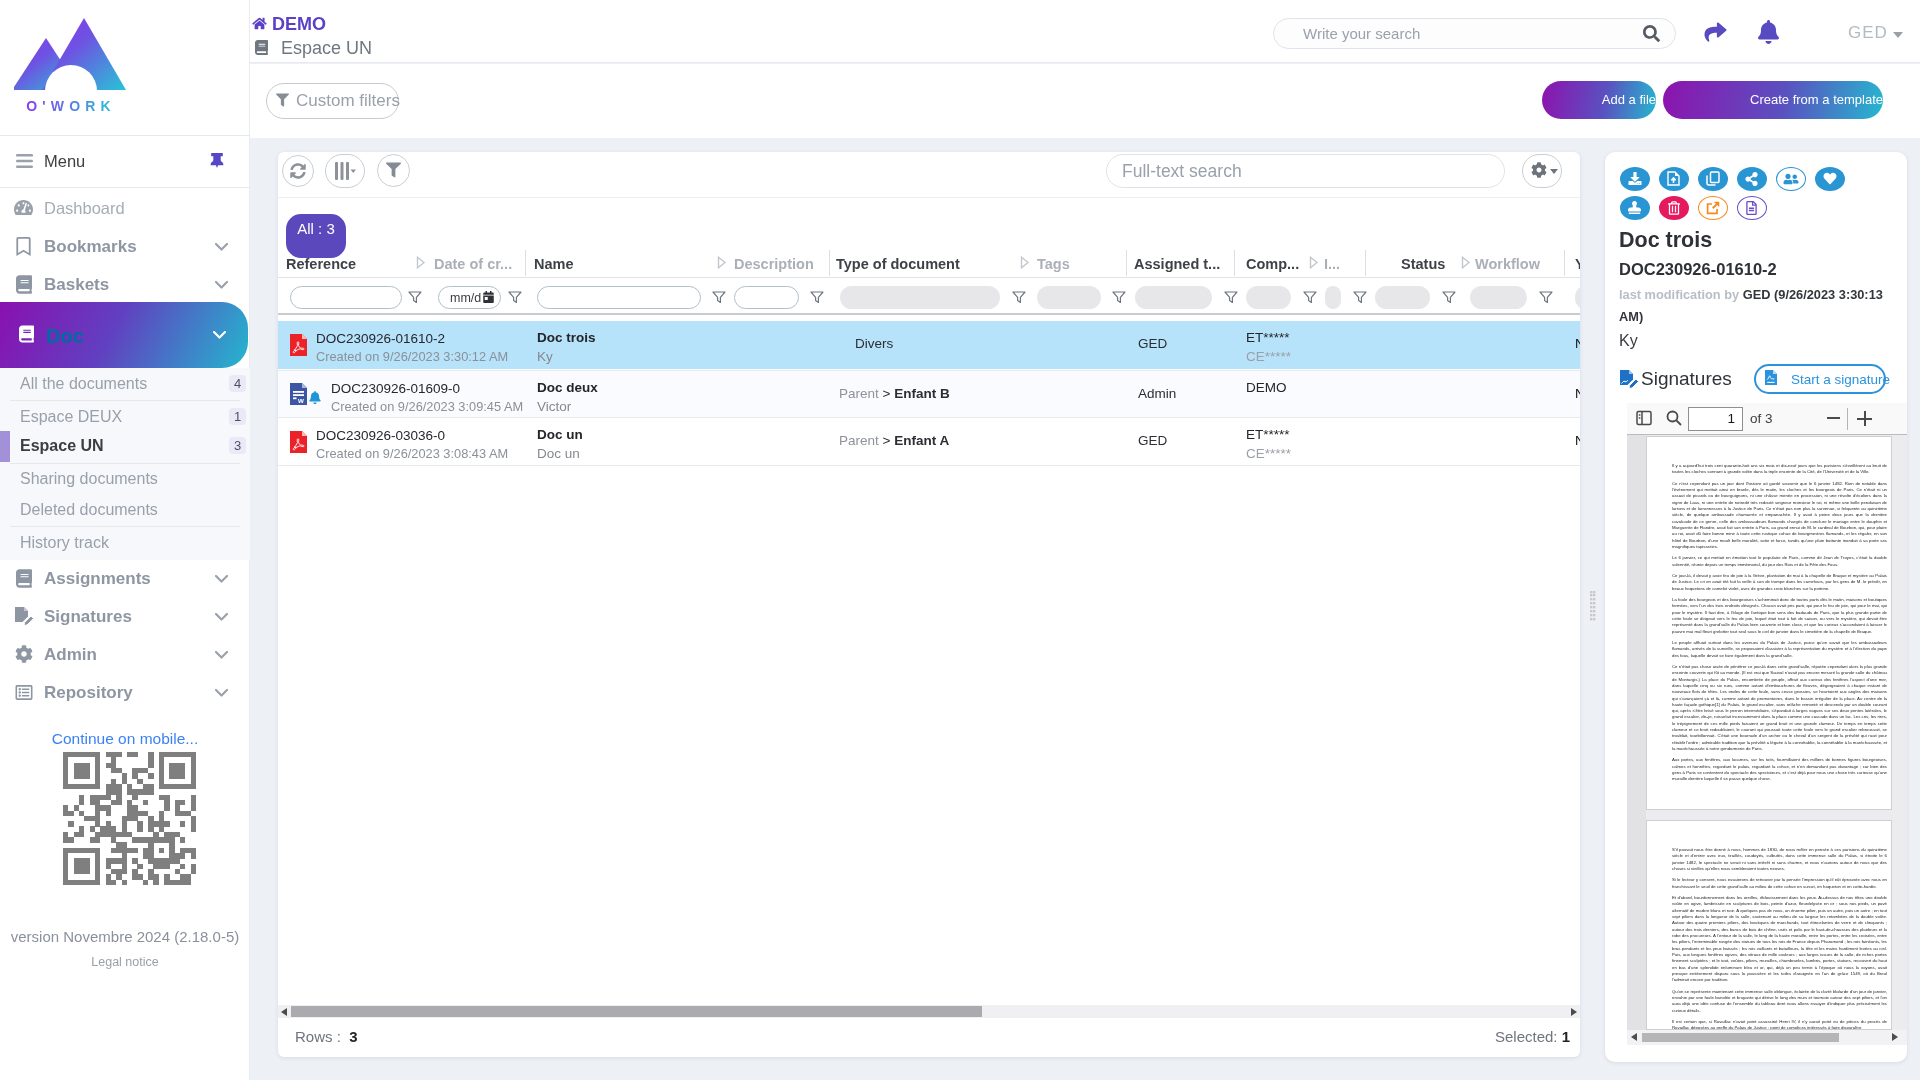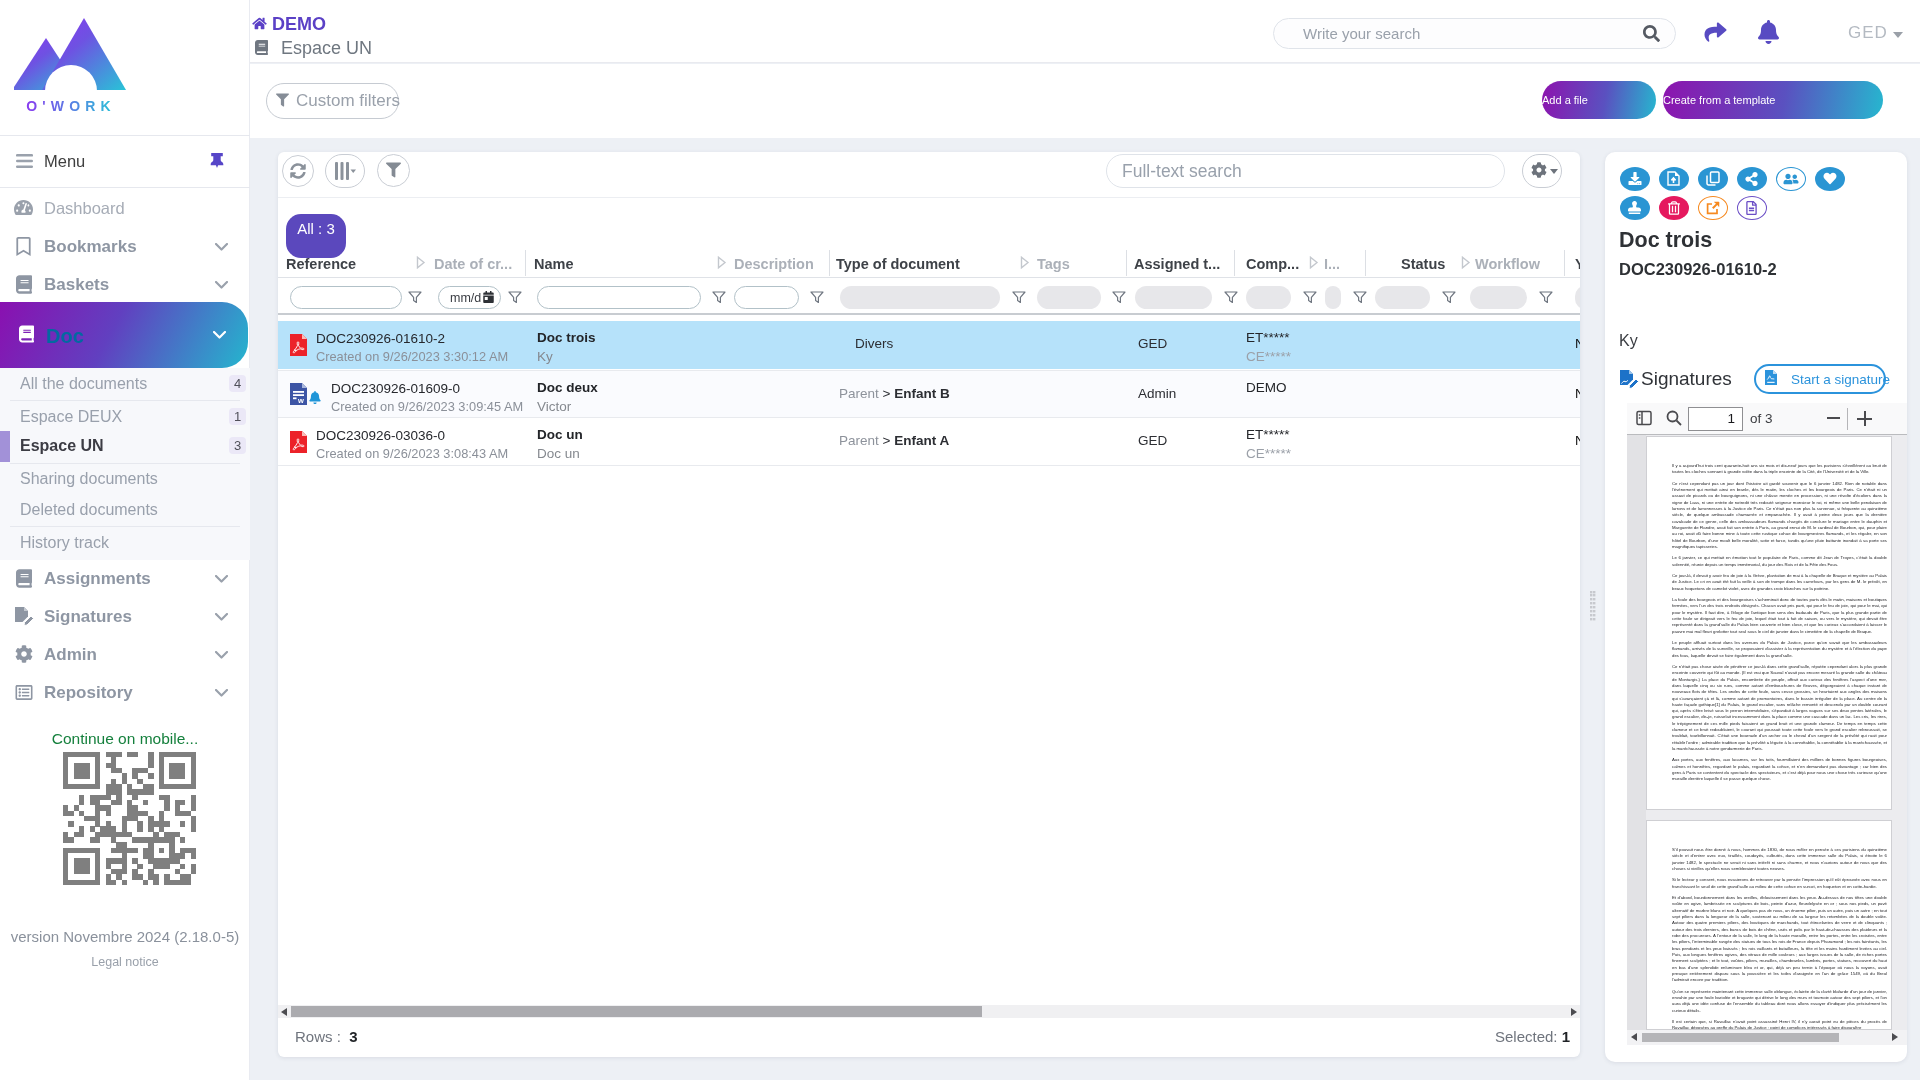--- a/index.html
+++ b/index.html
@@ -15,21 +15,21 @@
 .hdr-d{position:absolute;top:104px;font-size:14.5px;font-weight:bold;color:#3e4248;white-space:nowrap}
 .hdr-g{position:absolute;top:104px;font-size:14.5px;font-weight:bold;color:#abb0b8;white-space:nowrap}
 .fin{position:absolute;top:134px;height:23px;border:1px solid #b2c1c8;border-radius:12px;background:#fff}
 .fing{position:absolute;top:134px;height:23px;border-radius:12px;background:#e7e7ea}
 .row{position:absolute;left:0;width:1302px;height:48px;overflow:hidden}
 .rtitle{position:absolute;top:10px;font-size:13.5px;color:#26282d;white-space:nowrap}
 .rsub{position:absolute;top:28px;font-size:12.8px;color:#8b9099;white-space:nowrap}
 .rname{position:absolute;top:9px;font-size:13.5px;font-weight:bold;color:#232529;white-space:nowrap}
 .rname2{position:absolute;top:28px;font-size:13.5px;color:#85898f;white-space:nowrap}
 .rcell{position:absolute;top:15px;font-size:13.5px;color:#2c2e33;white-space:nowrap}
-.pill-grad{position:absolute;border-radius:20px;background:linear-gradient(100deg,#8d13ae 0%,#5a51c0 55%,#26b7cf 100%);color:#fff;font-size:11px;text-align:left;line-height:38px}
+.pill-grad{position:absolute;border-radius:20px;background:linear-gradient(100deg,#8d13ae 0%,#5a51c0 55%,#26b7cf 100%);color:#fff;font-size:13px;text-align:right;line-height:38px}
 .page{position:absolute;left:41px;width:246px;background:#fff;border:1px solid #cfcfd3;overflow:hidden}
 .page .tx{position:absolute;left:25px;top:26px;width:215px;font-size:4.3px;line-height:6.33px;color:#222226;text-align:justify;font-family:"Liberation Sans",sans-serif}
 .page .tx p{margin-bottom:5px}
 .ell{position:absolute;width:30px;height:24px;border-radius:50%;display:flex;align-items:center;justify-content:center}
 svg{display:block}
 </style></head>
 <body>
 <div class="sidebar">
     <svg class="abs" style="left:14px;top:14px" width="116" height="100" viewBox="0 0 116 100">
 <defs>
@@ -123,21 +123,21 @@
     <svg class="abs" style="left:215px;top:651px" width="13" height="8" viewBox="0 0 13 8">
       <path d="M1 1l5.5 5.5L12 1" stroke="#9aa1ac" stroke-width="2.2" fill="none" stroke-linecap="round" stroke-linejoin="round"></path>
     </svg>
     <svg class="abs" style="left:15px;top:684px" width="18" height="17" viewBox="0 0 512 512" fill="#8e96a3">
 <path d="M464 32H48C21.49 32 0 53.49 0 80v352c0 26.51 21.49 48 48 48h416c26.51 0 48-21.49 48-48V80c0-26.51-21.49-48-48-48zm-6 400H54a6 6 0 0 1-6-6V86a6 6 0 0 1 6-6h404a6 6 0 0 1 6 6v340a6 6 0 0 1-6 6zm-42-92v24c0 6.627-5.373 12-12 12H204c-6.627 0-12-5.373-12-12v-24c0-6.627 5.373-12 12-12h200c6.627 0 12 5.373 12 12zm0-96v24c0 6.627-5.373 12-12 12H204c-6.627 0-12-5.373-12-12v-24c0-6.627 5.373-12 12-12h200c6.627 0 12 5.373 12 12zm0-96v24c0 6.627-5.373 12-12 12H204c-6.627 0-12-5.373-12-12v-24c0-6.627 5.373-12 12-12h200c6.627 0 12 5.373 12 12zm-252 12c0 19.882-16.118 36-36 36s-36-16.118-36-36 16.118-36 36-36 36 16.118 36 36zm0 96c0 19.882-16.118 36-36 36s-36-16.118-36-36 16.118-36 36-36 36 16.118 36 36zm0 96c0 19.882-16.118 36-36 36s-36-16.118-36-36 16.118-36 36-36 36 16.118 36 36z"></path>
     </svg>
     <div class="abs" style="left:44px;top:683px"><span class="navtxt">Repository</span></div>
     <svg class="abs" style="left:215px;top:689px" width="13" height="8" viewBox="0 0 13 8">
       <path d="M1 1l5.5 5.5L12 1" stroke="#9aa1ac" stroke-width="2.2" fill="none" stroke-linecap="round" stroke-linejoin="round"></path>
     </svg>
-    <div class="abs" style="left:0;top:730px;width:250px;text-align:center;font-size:15.5px;color:#15803d">Continue on mobile...</div>
+    <div class="abs" style="left:0;top:730px;width:250px;text-align:center;font-size:15.5px;color:#3b82f6">Continue on mobile...</div>
     <svg class="abs" style="left:63px;top:752px" width="133" height="133" fill="#7f7f7f" shape-rendering="crispEdges">
       <rect x="0.00" y="0.00" width="5.44" height="5.44"></rect>
       <rect x="5.32" y="0.00" width="5.44" height="5.44"></rect>
       <rect x="10.64" y="0.00" width="5.44" height="5.44"></rect>
       <rect x="15.96" y="0.00" width="5.44" height="5.44"></rect>
       <rect x="21.28" y="0.00" width="5.44" height="5.44"></rect>
       <rect x="26.60" y="0.00" width="5.44" height="5.44"></rect>
       <rect x="31.92" y="0.00" width="5.44" height="5.44"></rect>
       <rect x="42.56" y="0.00" width="5.44" height="5.44"></rect>
       <rect x="47.88" y="0.00" width="5.44" height="5.44"></rect>
@@ -719,20 +719,21 @@
         <path d="M12.6 1.4L6.8 7.2" stroke="#f6891f" stroke-width="2"></path>
       </svg>
     </div>
     <div class="ell" style="left:131.9px;top:43.5px;background:#fff;border:1.5px solid #6b4ec6">
       <svg width="11" height="14" viewBox="0 0 384 512" fill="#6b4ec6">
         <path d="M288 248v28c0 6.6-5.4 12-12 12H108c-6.6 0-12-5.4-12-12v-28c0-6.6 5.4-12 12-12h168c6.6 0 12 5.4 12 12zm-12 72H108c-6.6 0-12 5.4-12 12v28c0 6.6 5.4 12 12 12h168c6.6 0 12-5.4 12-12v-28c0-6.6-5.4-12-12-12zm108-188.1V464c0 26.5-21.5 48-48 48H48c-26.5 0-48-21.5-48-48V48C0 21.5 21.5 0 48 0h204.1C264.8 0 277 5.1 286 14.1L369.9 98c9 8.9 14.1 21.2 14.1 33.9zm-128-80V128h76.1L256 51.9zM336 464V176H232c-13.3 0-24-10.7-24-24V48H48v416h288z"></path>
       </svg>
     </div>
     <div class="abs" style="left:14px;top:76px;font-size:21.5px;font-weight:bold;color:#2e3135">Doc trois</div>
     <div class="abs" style="left:14px;top:108px;font-size:16.5px;font-weight:bold;color:#2e3135">DOC230926-01610-2</div>
+    <div class="abs" style="left:14px;top:132px;width:276px;font-size:12.8px;font-weight:bold;line-height:21.5px;color:#33363c;white-space:nowrap"><span style="color:#b8bec7">last modification by</span> GED (9/26/2023 3:30:13<br>AM)</div>
     <div class="abs" style="left:14px;top:180px;font-size:16px;color:#3a3d42">Ky</div>
     <svg class="abs" style="left:14px;top:218px" width="20" height="19" viewBox="0 0 20 19" fill="#1d72c8">
 <path d="M1 0h9l4 4v5.5l-5.5 5.5H1z"></path>
       <path d="M10 0l4 4h-4z" fill="#9ec4e8"></path>
 <path d="M10.5 15.5l6.5-6.5 2.5 2.5-6.5 6.5-3 .5z" fill="#1d72c8" stroke="#fff" stroke-width="1"></path>
 <path d="M2.5 13.5c1.5-1.5 2-3 3.5-2s2-1 3-1" fill="none" stroke="#fff" stroke-width="1"></path>
     </svg>
     <div class="abs" style="left:36px;top:216px;font-size:19px;color:#303338">Signatures</div>
     <div class="abs" style="left:149px;top:212px;width:132px;height:30px;border:2px solid #2b93dc;border-radius:16px"></div>
     <svg class="abs" style="left:160px;top:218px" width="12" height="15" viewBox="0 0 12 15">

